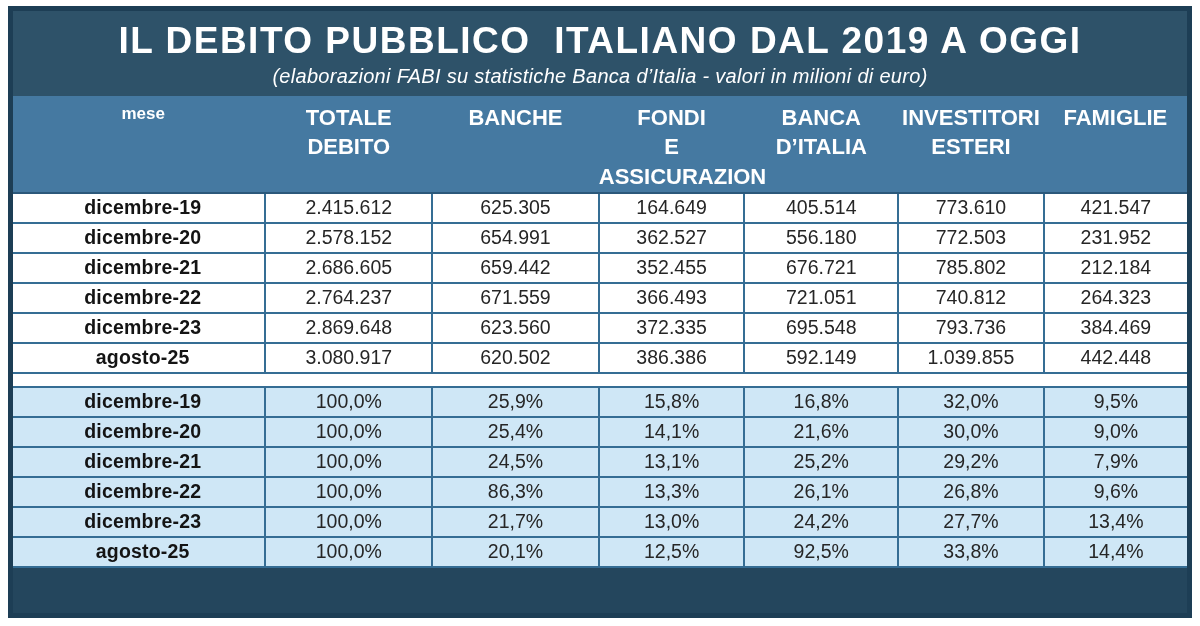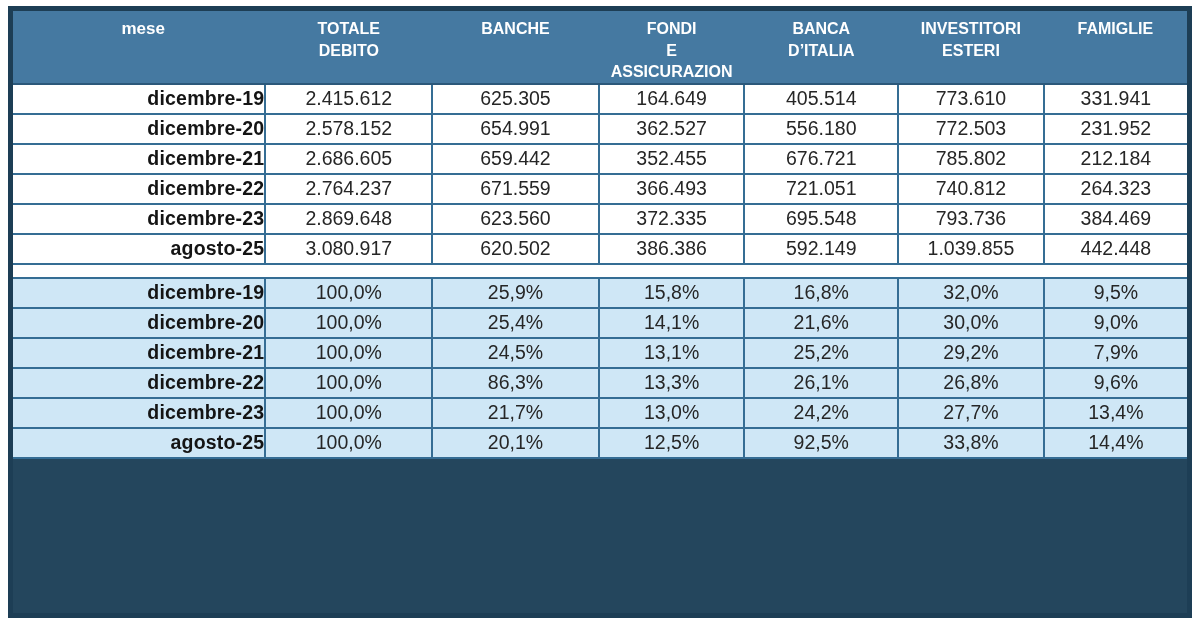--- a/index.html
+++ b/index.html
@@ -48,41 +48,41 @@
   col.c-ban    { width: 14.2%; }
   col.c-fon    { width: 12.4%; }
   col.c-bdi    { width: 13.1%; }
   col.c-inv    { width: 12.4%; }
   col.c-fam    { width: 12.2%; }
 
   thead th {
     background: #4579a1;
     color: #ffffff;
     font-weight: 700;
-    font-size: 16px;
+    font-size: 22px;
     line-height: 1.35;
     vertical-align: top;
     padding-top: 7px;
     height: 70px;
     text-align: center;
     border-bottom: 2px solid #2b587a;
   }
   thead th.mese-head { font-size: 17px; }
 
   tbody tr { height: 30px; }
   tbody th, tbody td {
     border: 2px solid #356d94;
     font-size: 19.5px;
     color: #262626;
     text-align: center;
     font-weight: 400;
     background: #ffffff;
   }
   tbody th.row-label {
-    text-align: right;
+    text-align: center;
     padding-left: 26px;
     font-weight: 700;
     color: #141414;
     font-size: 19.5px;
     letter-spacing: 0.2px;
   }
   
   tbody th:first-child, thead th:first-child { border-left: none; padding-left: 8px; }
   tbody td:last-child,  thead th:last-child  { border-right: none; }
 
@@ -98,20 +98,24 @@
     background: #24465d;
     flex: 1 1 auto;
     min-height: 16px;
   }
 </style>
 </head>
 <body>
 
 <div class="frame">
 
+  <div class="title-block">
+    <div class="main-title">IL DEBITO PUBBLICO  ITALIANO DAL 2019 A OGGI</div>
+    <div class="sub-title">(elaborazioni FABI su statistiche Banca d’Italia - valori in milioni di euro)</div>
+  </div>
 
   <table class="abs">
     <colgroup>
       <col class="c-mese">
         <col class="c-tot">
         <col class="c-ban">
         <col class="c-fon">
       <col class="c-bdi">
         <col class="c-inv">
         <col class="c-fam">
@@ -128,21 +132,21 @@
         </tr>
     </thead>
     <tbody id="abs-body">
         <tr>
           <th class="row-label">dicembre-19</th>
           <td>2.415.612</td>
           <td>625.305</td>
           <td>164.649</td>
           <td>405.514</td>
           <td>773.610</td>
-          <td>331.941</td>
+          <td>421.547</td>
         </tr>
         <tr>
           <th class="row-label">dicembre-20</th>
           <td>2.578.152</td>
           <td>654.991</td>
           <td>362.527</td>
           <td>556.180</td>
           <td>772.503</td>
           <td>231.952</td>
         </tr>

